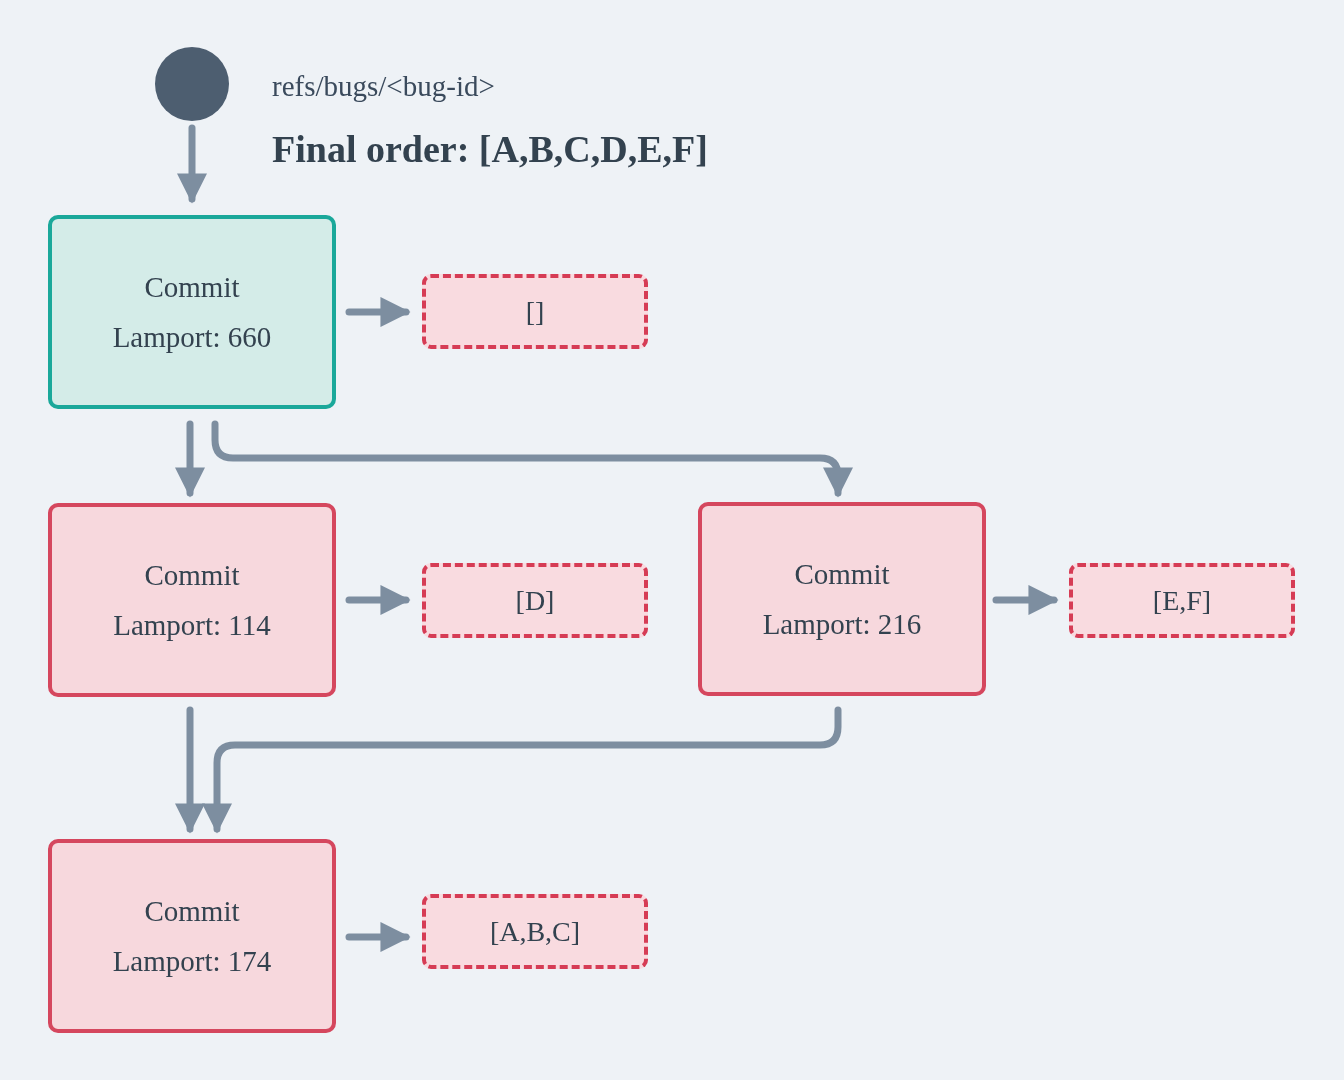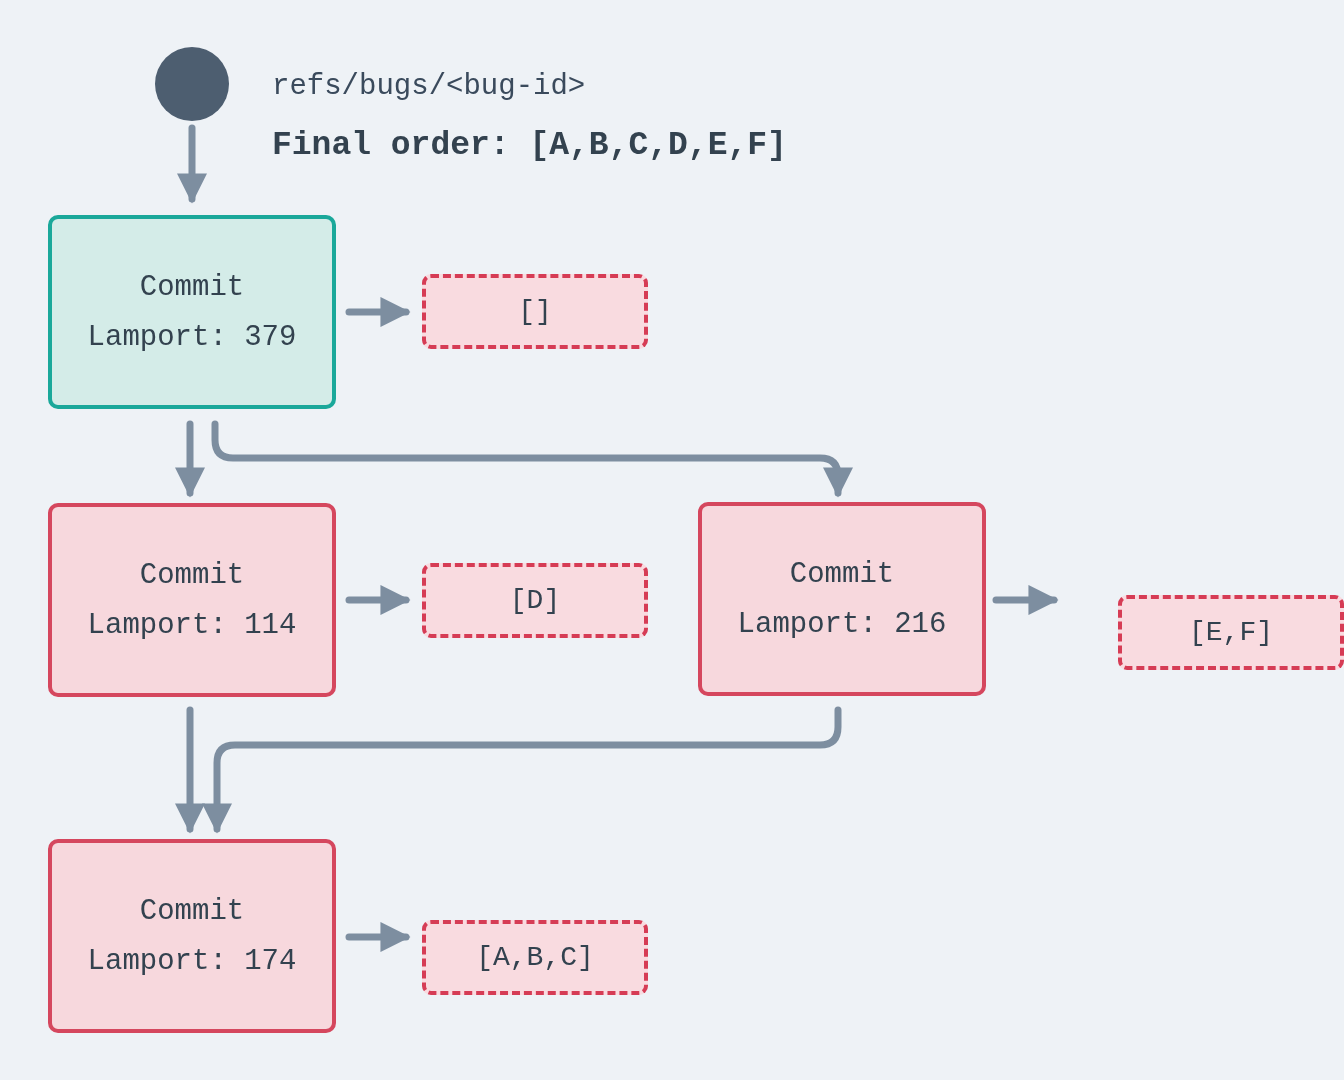--- a/index.html
+++ b/index.html
@@ -1,42 +1,42 @@
 <!DOCTYPE html>
 <html><head>
 <meta charset="utf-8">
 <style>
   html, body { margin: 0; padding: 0; }
   .canvas {
     position: relative;
     width: 1344px;
     height: 1080px;
     background: #eef2f6;
-    font-family: Liberation Mono, monospace;
+    font-family: Liberation Serif, serif;
     overflow: hidden;
   }
   .edges { position: absolute; left: 0; top: 0; }
   .ref-circle {
     position: absolute;
     left: 155px; top: 47px;
     width: 74px; height: 74px;
     border-radius: 50%;
     background: #4d5e70;
   }
   .ref-label {
     position: absolute;
     left: 272px; top: 70px;
     font-size: 29px;
     color: #3a4a5c;
     white-space: nowrap;
   }
   .final-order {
     position: absolute;
     left: 272px; top: 127px;
-    font-size: 33px;
+    font-size: 38px;
     font-weight: bold;
     color: #33424f;
     white-space: nowrap;
   }
   .node {
     position: absolute;
     width: 288px; height: 194px;
     box-sizing: border-box;
     border: 4px solid;
     border-radius: 10px;
@@ -88,35 +88,35 @@
       <path d="M349,937 L406,937" marker-end="url(#ah)"></path>
     </g>
   </svg>
 
   <div class="ref-circle"></div>
   <div class="ref-label">refs/bugs/&lt;bug-id&gt;</div>
   <div class="final-order">Final order: [A,B,C,D,E,F]</div>
 
   <div class="node head" style="left:48px; top:215px;">
     <div>Commit</div>
-    <div>Lamport: 379</div>
+    <div>Lamport: 660</div>
   </div>
   <div class="payload" style="left:422px; top:274px;">[]</div>
 
   <div class="node commit" style="left:48px; top:503px;">
     <div>Commit</div>
     <div>Lamport: 114</div>
   </div>
   <div class="payload" style="left:422px; top:563px;">[D]</div>
 
   <div class="node commit" style="left:698px; top:502px;">
     <div>Commit</div>
     <div>Lamport: 216</div>
   </div>
-  <div class="payload" style="left:1118px; top:563px;margin-top:32px;">[E,F]</div>
+  <div class="payload" style="left:1069px; top:563px;">[E,F]</div>
 
   <div class="node commit" style="left:48px; top:839px;">
     <div>Commit</div>
     <div>Lamport: 174</div>
   </div>
-  <div class="payload" style="left:422px; top:920px;">[A,B,C]</div>
+  <div class="payload" style="left:422px; top:894px;">[A,B,C]</div>
 
 </div>
 
 </body></html>

